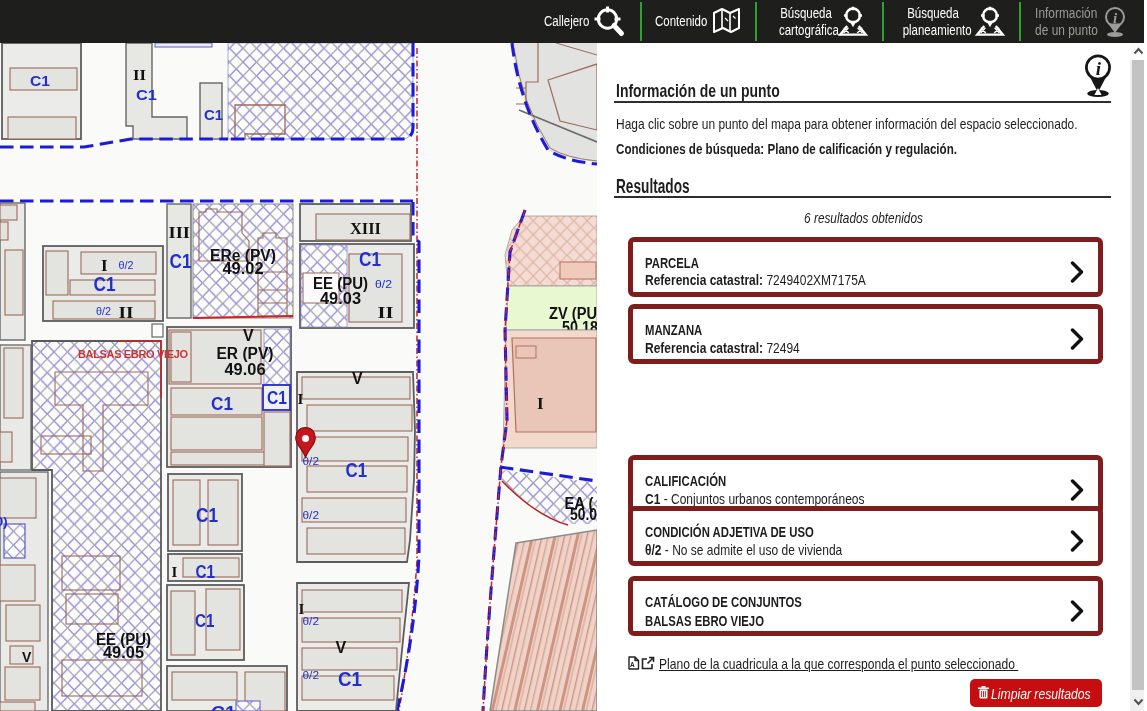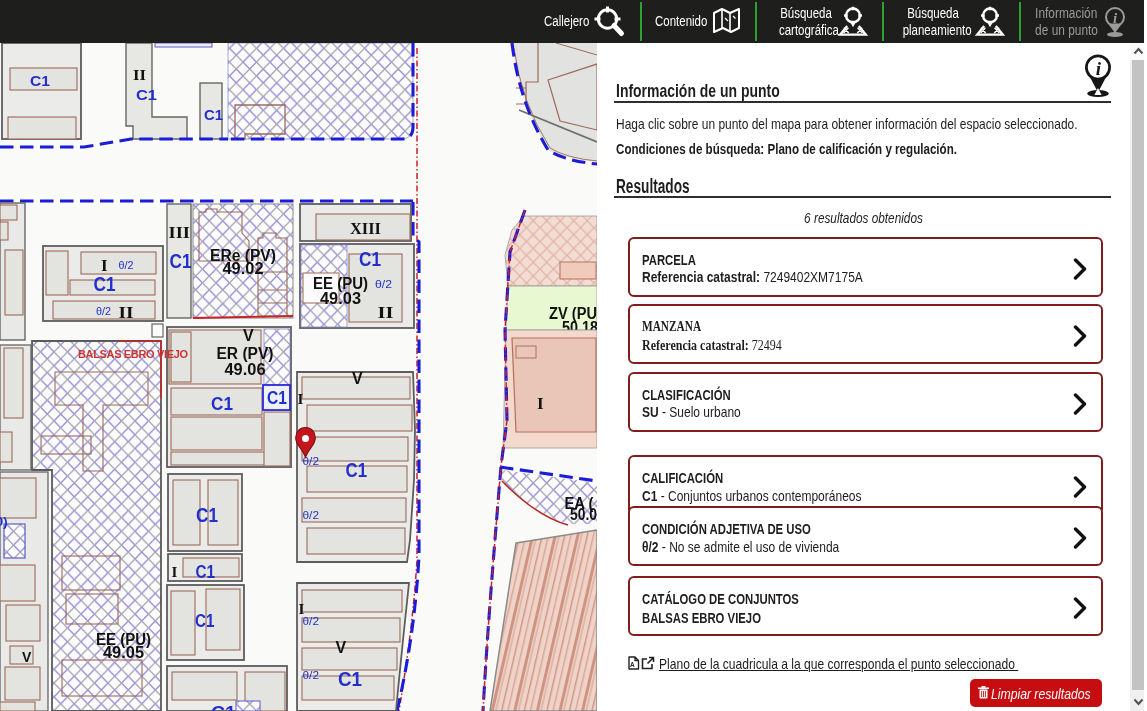--- a/index.html
+++ b/index.html
@@ -24,21 +24,21 @@
   #panel { position:absolute; left:597px; top:43px; width:533px; height:668px; background:#ffffff; }
   .abs { position:absolute; }
   #ptitle { left:18.5px; top:36.5px; font-size:19px; font-weight:bold; color:#1d1d1d; transform:scaleX(0.735); transform-origin:0 50%; white-space:nowrap; }
   .hr1 { left:17px; top:57.5px; width:497px; height:2.2px; background:#2e2e2e; }
   #p1 { left:18.5px; top:73px; font-size:14.5px; color:#1d1d1d; transform:scaleX(0.825); transform-origin:0 50%; white-space:nowrap; }
   #p2 { left:18.5px; top:97.5px; font-size:14.5px; font-weight:bold; color:#1d1d1d; transform:scaleX(0.80); transform-origin:0 50%; white-space:nowrap; }
   #rtitle { left:18.5px; top:131.5px; font-size:19.5px; font-weight:bold; color:#1d1d1d; transform:scaleX(0.70); transform-origin:0 50%; white-space:nowrap; }
   .hr2 { left:17px; top:152.5px; width:497px; height:2px; background:#2e2e2e; }
   #nres { left:0; top:167px; width:533px; text-align:center; font-size:14.5px; font-style:italic; color:#1d1d1d;
     transform:scaleX(0.814); transform-origin:50% 50%; }
-  .card { position:absolute; left:30.5px; width:475px; height:60px; border:2px solid #7f1d1d;
+  .card { position:absolute; left:30.5px; width:475px; height:60px; border:5px solid #7f1d1d;
     border-radius:6px; background:#fff; padding:12px 12px 0 12.5px; }
   .card .t { font-size:15px; font-weight:bold; color:#1d1d1d; line-height:17px;
     transform:scaleX(0.755); transform-origin:0 50%; white-space:nowrap; }
   .card .v { font-size:15px; color:#1d1d1d; line-height:18px; margin-top:0.5px;
     transform:scaleX(0.80); transform-origin:0 50%; white-space:nowrap; }
   .chev { position:absolute; right:14px; top:19px; }
   #linkrow { left:62px; top:612.5px; font-size:14.5px; color:#1d1d1d;
     transform:scaleX(0.833); transform-origin:0 50%; white-space:nowrap; text-decoration:underline; }
   #clearbtn { left:372.5px; top:636px; width:132.5px; height:27.5px; background:#c60d10;
     border-radius:5px; color:#fff;font-style:italic; }
@@ -330,30 +330,23 @@
     <div class="abs hr2"></div>
     <div class="abs" id="nres">6 resultados obtenidos</div>
 
     <div class="card" style="top:193.8px;">
       <div class="t">PARCELA</div>
       <div class="v"><b>Referencia catastral:</b> 7249402XM7175A</div>
       <svg class="chev" width="14" height="22" viewBox="0 0 14 22">
           <path d="M2.5 2 L11.5 11 L2.5 20" fill="none" stroke="#111" stroke-width="3.4" stroke-linecap="round" stroke-linejoin="round"></path>
         </svg>
     </div>
-    <div class="card" style="top:261.2px;font-family:Liberation Serif, serif;">
+    <div class="card" style="top:261.2px;">
       <div class="t">MANZANA</div>
       <div class="v"><b>Referencia catastral:</b> 72494</div>
-      <svg class="chev" width="14" height="22" viewBox="0 0 14 22">
-          <path d="M2.5 2 L11.5 11 L2.5 20" fill="none" stroke="#111" stroke-width="3.4" stroke-linecap="round" stroke-linejoin="round"></path>
-        </svg>
-    </div>
-    <div class="card" style="top:328.6px;">
-      <div class="t">CLASIFICACIÓN</div>
-      <div class="v"><b>SU</b> - Suelo urbano</div>
       <svg class="chev" width="14" height="22" viewBox="0 0 14 22">
           <path d="M2.5 2 L11.5 11 L2.5 20" fill="none" stroke="#111" stroke-width="3.4" stroke-linecap="round" stroke-linejoin="round"></path>
         </svg>
     </div>
     <div class="card" style="top:396px;margin-top:16px;">
       <div class="t">CALIFICACIÓN</div>
       <div class="v"><b>C1</b> - Conjuntos urbanos contemporáneos</div>
       <svg class="chev" width="14" height="22" viewBox="0 0 14 22">
           <path d="M2.5 2 L11.5 11 L2.5 20" fill="none" stroke="#111" stroke-width="3.4" stroke-linecap="round" stroke-linejoin="round"></path>
         </svg>

